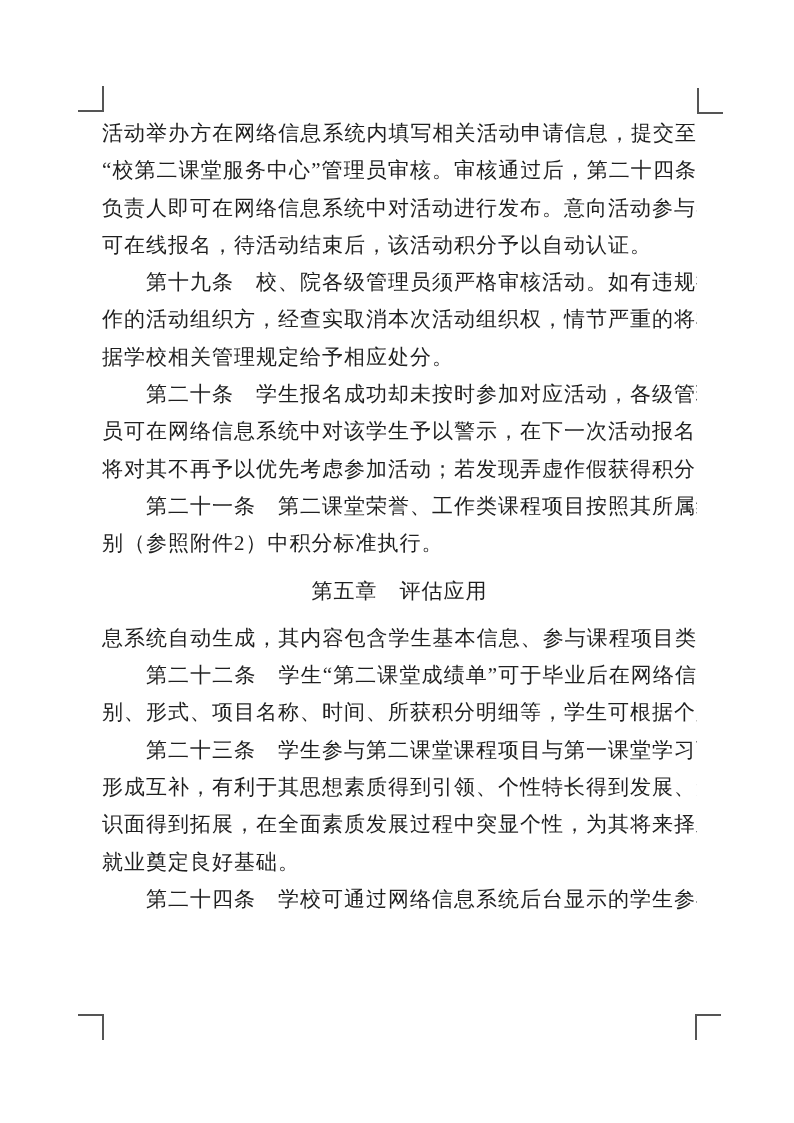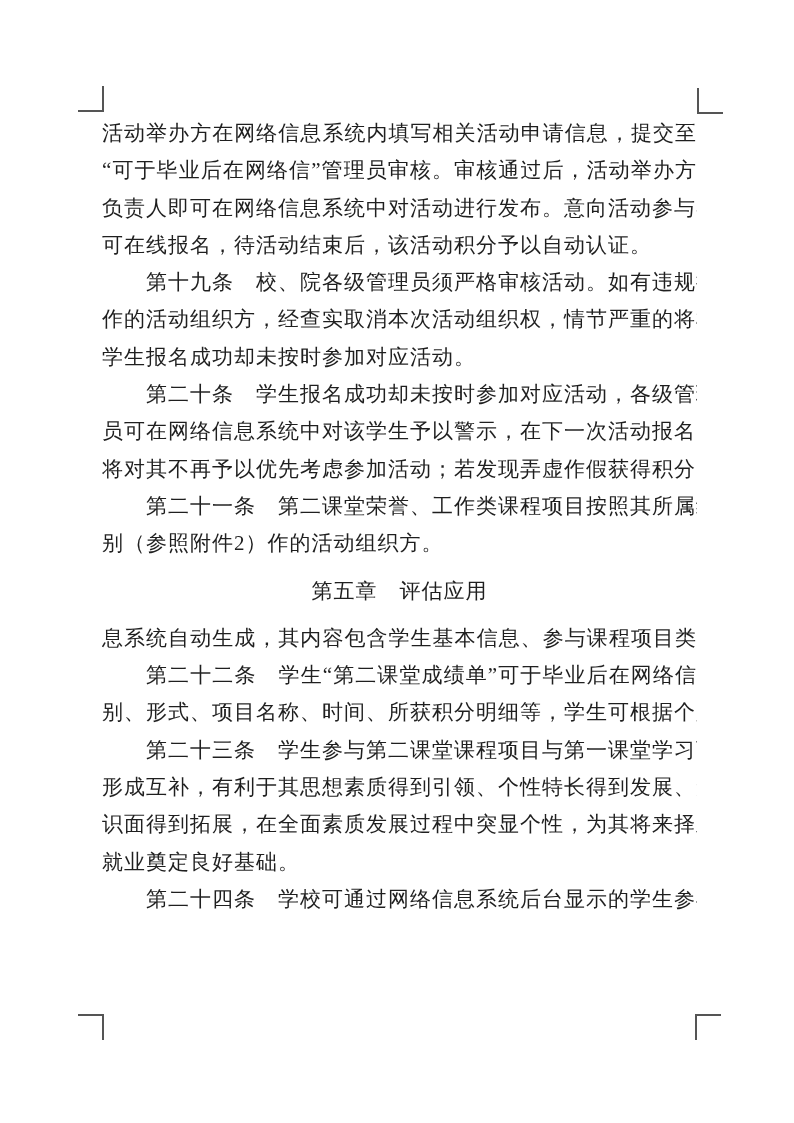--- a/index.html
+++ b/index.html
@@ -63,31 +63,31 @@
 
 <div class="page">
 
   <div class="crop tl"></div>
   <div class="crop tr"></div>
   <div class="crop bl"></div>
   <div class="crop br"></div>
 
   <div class="content">
     <div class="line">活动举办方在网络信息系统内填写相关活动申请信息，提交至</div>
-    <div class="line">“可于毕业后在网络信”管理员审核。审核通过后，活动举办方</div>
+    <div class="line">“校第二课堂服务中心”管理员审核。审核通过后，第二十四条</div>
     <div class="line">负责人即可在网络信息系统中对活动进行发布。意向活动参与者</div>
     <div class="line end">可在线报名，待活动结束后，该活动积分予以自动认证。</div>
     <div class="line indent">第十九条　校、院各级管理员须严格审核活动。如有违规操</div>
     <div class="line">作的活动组织方，经查实取消本次活动组织权，情节严重的将根</div>
-    <div class="line end">学生报名成功却未按时参加对应活动。</div>
+    <div class="line end">据学校相关管理规定给予相应处分。</div>
     <div class="line indent">第二十条　学生报名成功却未按时参加对应活动，各级管理</div>
     <div class="line">员可在网络信息系统中对该学生予以警示，在下一次活动报名时</div>
     <div class="line">将对其不再予以优先考虑参加活动；若发现弄虚作假获得积分的</div>
     <div class="line indent">第二十一条　第二课堂荣誉、工作类课程项目按照其所属级</div>
-    <div class="line end">别（参照附件2）作的活动组织方。</div>
+    <div class="line end">别（参照附件2）中积分标准执行。</div>
     <div class="line heading">第五章　评估应用</div>
     <div class="line">息系统自动生成，其内容包含学生基本信息、参与课程项目类</div>
     <div class="line indent">第二十二条　学生“第二课堂成绩单”可于毕业后在网络信</div>
     <div class="line">别、形式、项目名称、时间、所获积分明细等，学生可根据个人</div>
     <div class="line indent">第二十三条　学生参与第二课堂课程项目与第一课堂学习可</div>
     <div class="line">形成互补，有利于其思想素质得到引领、个性特长得到发展、知</div>
     <div class="line">识面得到拓展，在全面素质发展过程中突显个性，为其将来择业</div>
     <div class="line end">就业奠定良好基础。</div>
     <div class="line indent">第二十四条　学校可通过网络信息系统后台显示的学生参与</div>
   </div>

